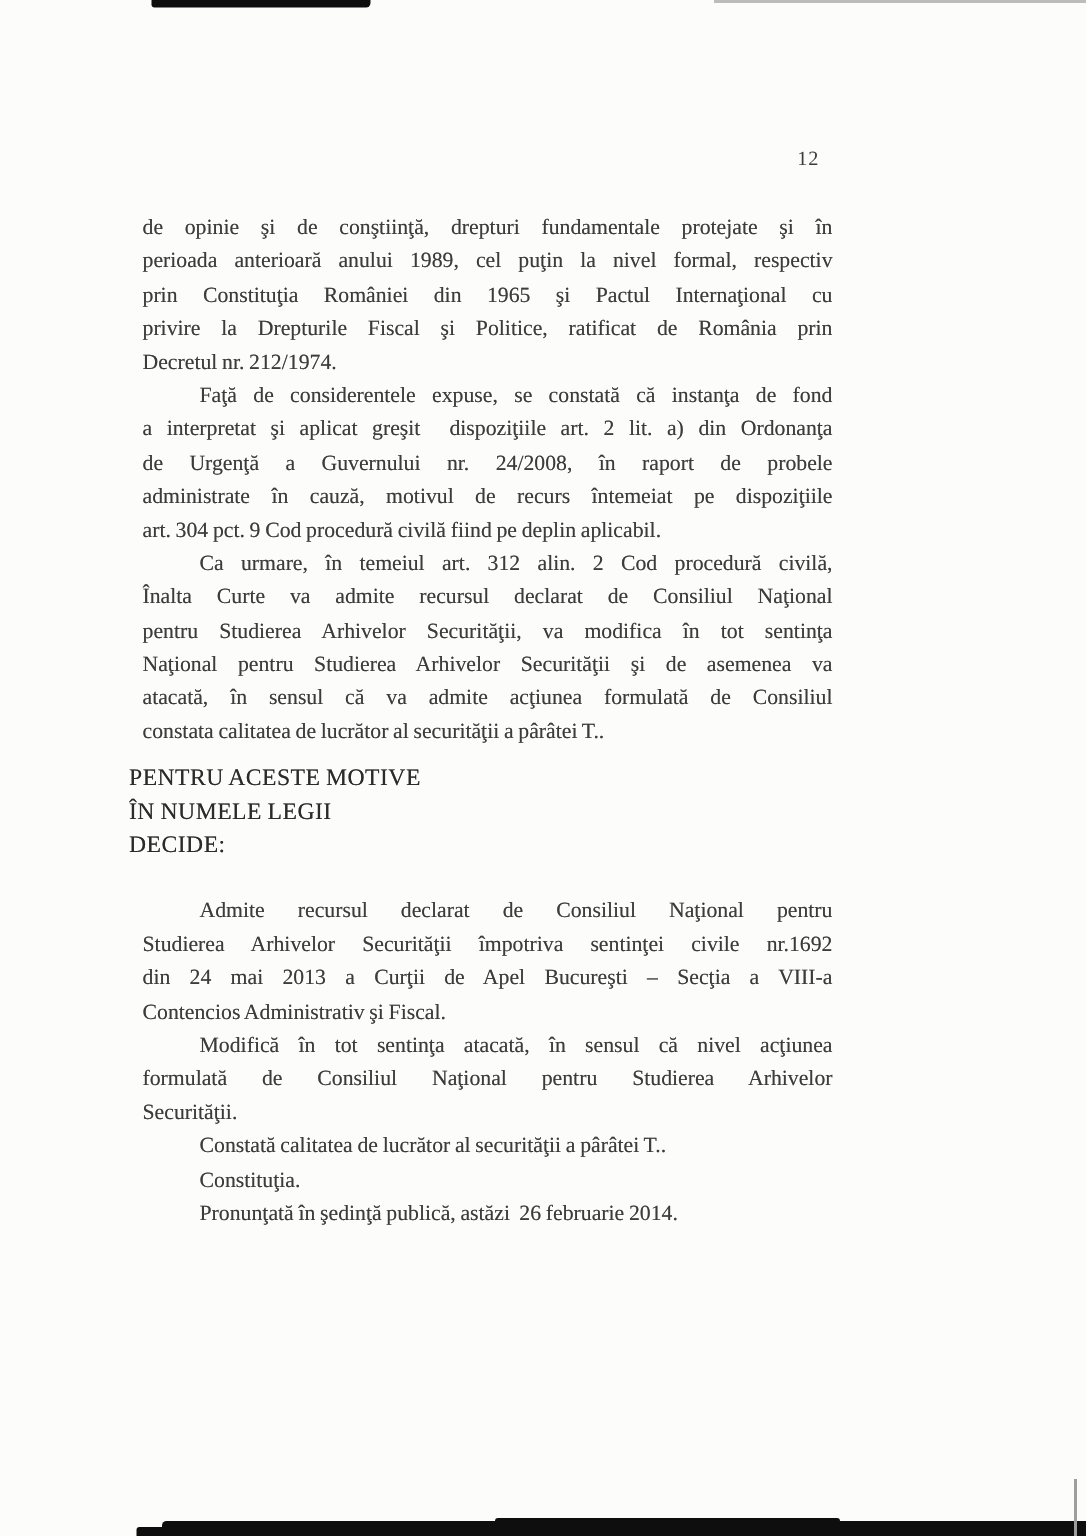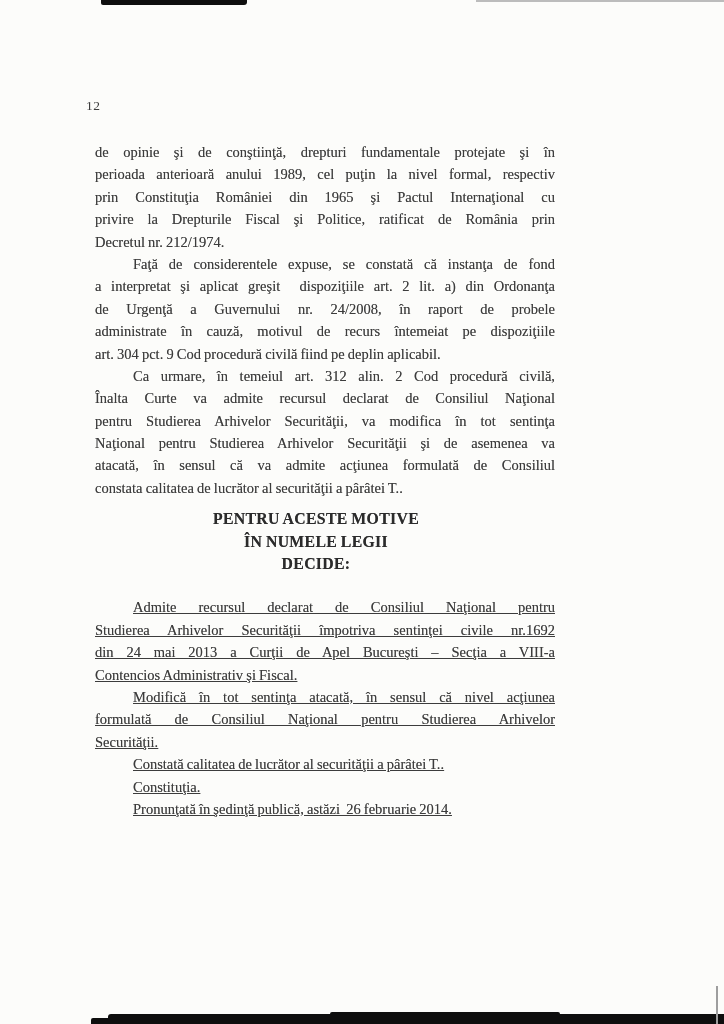--- a/index.html
+++ b/index.html
@@ -23,21 +23,21 @@
   }
   .page-content {
     position: absolute;
     left: 95px;
     top: 0;
     width: 460px;
   }
   .page-number {
     margin-top: 97px;
     height: 18px;
-    text-align: left;
+    text-align: right;
     font-size: 13.5px;
     line-height: 18px;
     position: relative;
     left: -9px;
     letter-spacing: 0.5px;
   }
   .body-text {
     margin-top: 26px;
     font-size: 14.5px;
     line-height: 22.4px;
@@ -48,32 +48,31 @@
   .ln {
     white-space: nowrap;
     text-align: justify;
     text-align-last: justify;
     height: 22.4px;
   }
   .ln.last { text-align-last: left; }
   .ln.indent { padding-left: 38px; }
   .decision-heading {
     margin-top: 9px;
-    text-align: center;
-    font-weight: bold;
+    font-weight: normal;
     font-size: 15.8px;
     line-height: 22.4px;
     color: var(--heading-ink);
     position: relative;
     left: -9px;
     letter-spacing: 0.3px;
     text-shadow: 0 0 0.4px rgba(40,40,40,0.6);
   }
   .heading-line { height: 22.4px; }
-  .after-block { margin-top: 21px; text-decoration: underline; }
+  .after-block { margin-top: 21px; }
   
   .artifact { position: absolute; }
   .artifact-top-bar {
     left: 101px; top: 0; width: 146px; height: 5px;
     background: var(--artifact-dark);
     border-radius: 0 0 3px 2px;
   }
   .artifact-top-hairline {
     left: 476px; top: 0; right: 0; height: 2px;
     background: var(--hairline);

